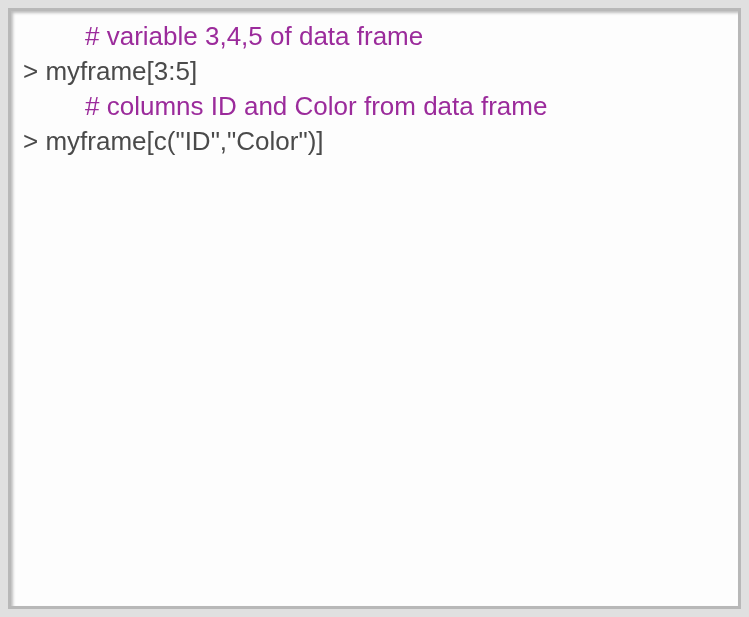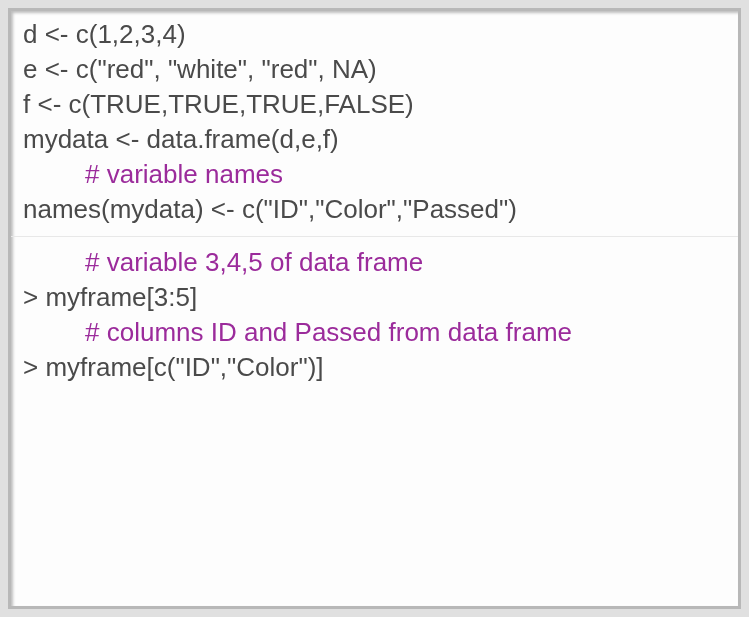--- a/index.html
+++ b/index.html
@@ -54,30 +54,22 @@
     font-size: 28px;
     color: #008a00;
     line-height: 1.3;
   }
 </style>
 </head>
 <body>
 
 <div class="panel">
 
-  <div class="section section-top">
-    <div class="code-line">d &lt;- c(1,2,3,4)</div>
-    <div class="code-line">e &lt;- c("red", "white", "red", NA)</div>
-    <div class="code-line">f &lt;- c(TRUE,TRUE,TRUE,FALSE)</div>
-    <div class="code-line">mydata &lt;- data.frame(d,e,f)</div>
-    <div class="code-line comment indent"># variable names</div>
-    <div class="code-line">names(mydata) &lt;- c("ID","Color","Passed")</div>
-  </div>
 
 
   <div class="section section-bot">
     <div class="code-line comment indent"># variable 3,4,5 of data frame</div>
     <div class="code-line">&gt; myframe[3:5]</div>
-    <div class="code-line comment indent"># columns ID and Passed from data frame</div>
+    <div class="code-line comment indent"># columns ID and Color from data frame</div>
     <div class="code-line">&gt; myframe[c("ID","Color")]</div>
   </div>
 
 </div>
 
 </body></html>

